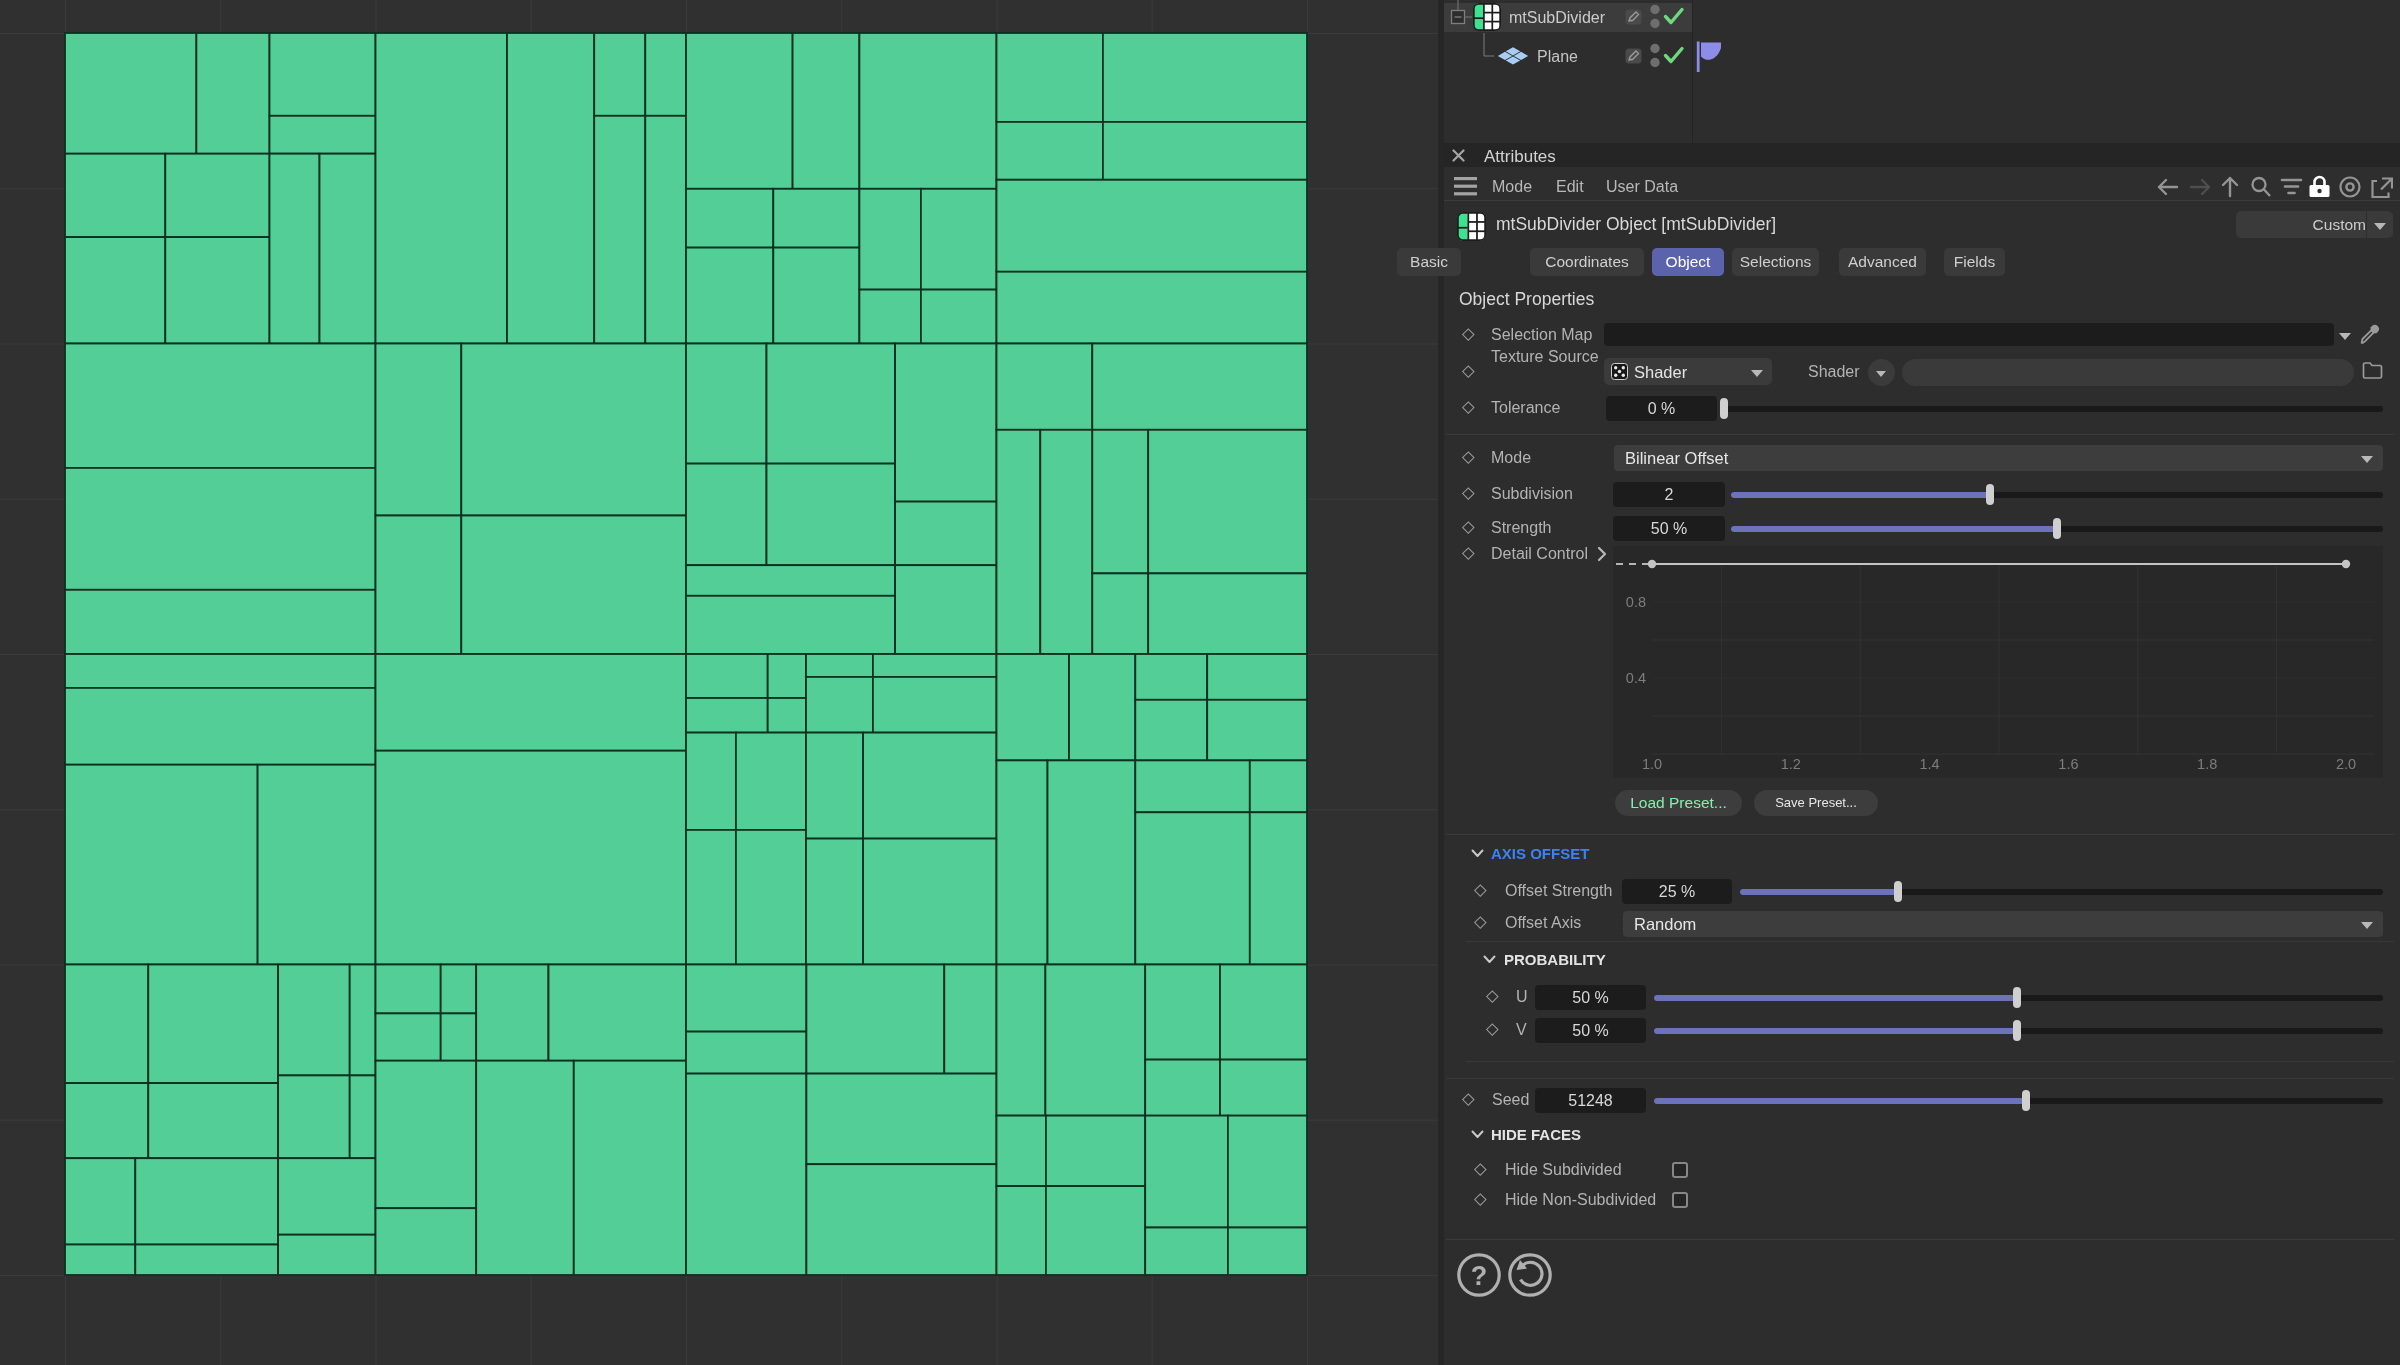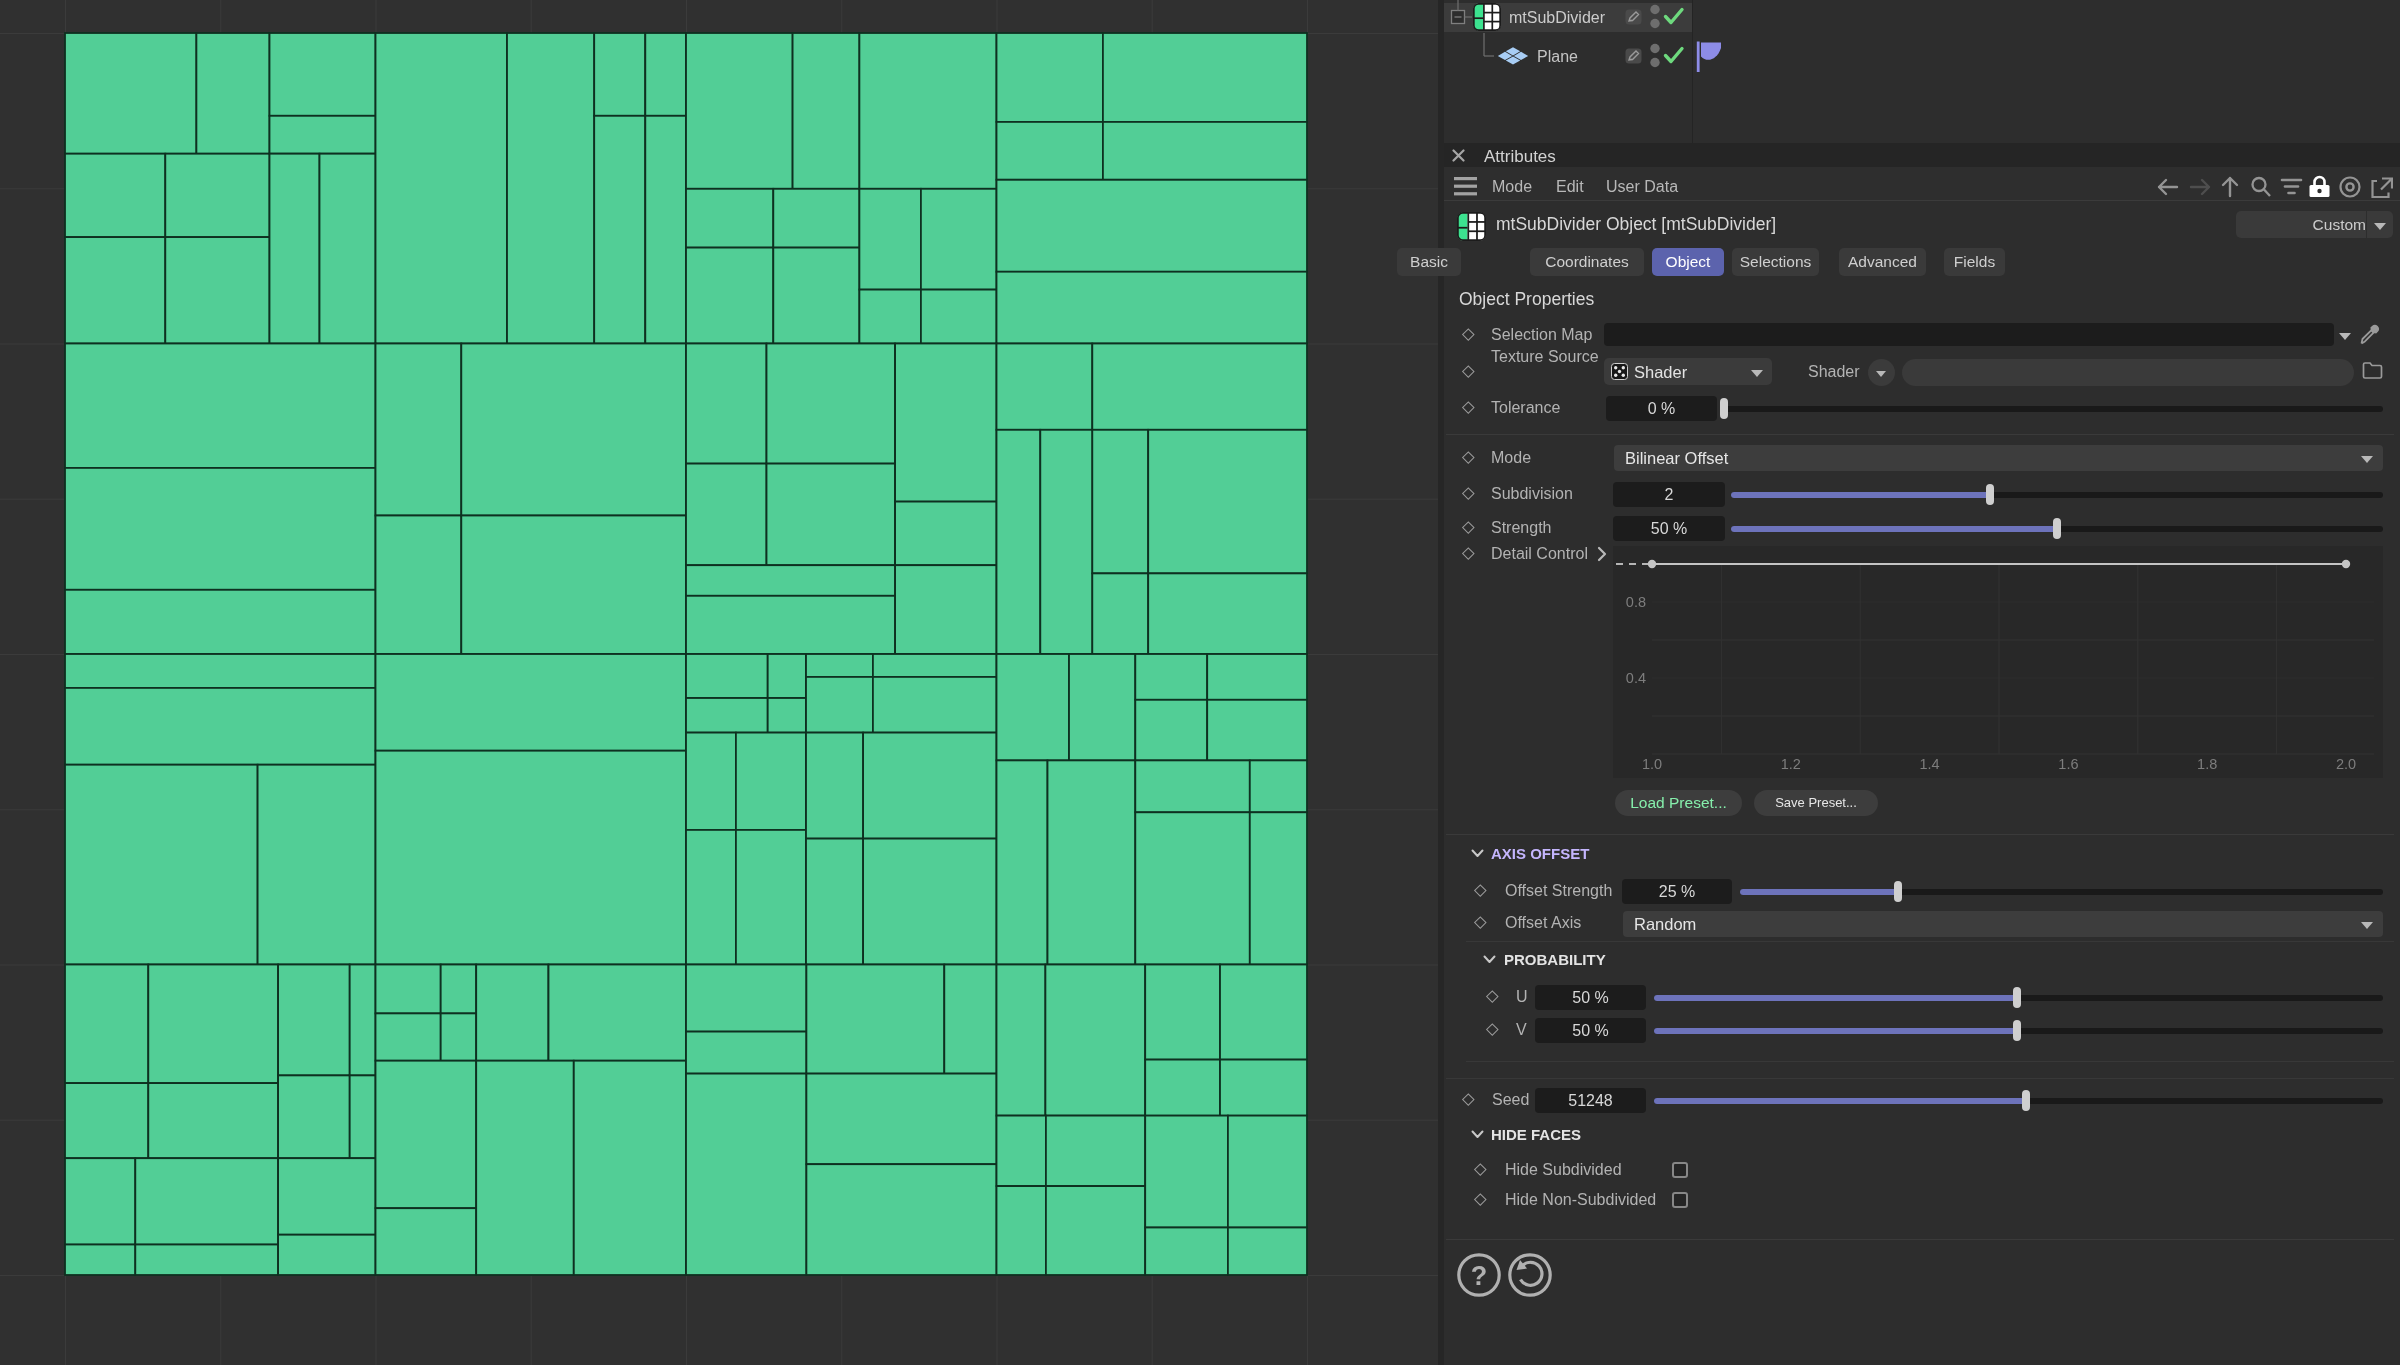--- a/index.html
+++ b/index.html
@@ -387,21 +387,21 @@
       <text x="594.2" y="223" text-anchor="middle">1.8</text>
       <text x="733.0" y="223" text-anchor="middle">2.0</text>
     </g>
   </svg>
 <div style="position:absolute;left:1615px;top:790px;width:127px;height:26px;background:#3d3d3d;border-radius:13px;color:#86efac;font-size:15.5px;text-align:center;line-height:26px;">Load Preset...</div>
 <div style="position:absolute;left:1754px;top:790px;width:124px;height:26px;background:#3d3d3d;border-radius:13px;color:#e6e6e6;font-size:13px;text-align:center;line-height:26px;">Save Preset...</div>
 <div style="position:absolute;left:1446px;top:834px;width:948px;height:1px;background:#3a3a3a;"></div>
 <svg style="position:absolute;left:1471.0px;top:848.5px;" width="13" height="9" viewBox="0 0 13 9">
     <path d="M1.5 1.5 L6.5 7 L11.5 1.5" stroke="#c8c8c8" stroke-width="2" fill="none" stroke-linecap="round" stroke-linejoin="round"></path>
   </svg>
-<div style="position:absolute;left:1491.0px;top:846.0px;font-size:15.0px;color:#c4b5fd;font-weight:bold;white-space:nowrap;line-height:1;">AXIS OFFSET</div>
+<div style="position:absolute;left:1491.0px;top:846.0px;font-size:15.0px;color:#3b82f6;font-weight:bold;white-space:nowrap;line-height:1;">AXIS OFFSET</div>
 <div style="position:absolute;left:1476.3px;top:886.3px;width:6.6px;height:6.6px;border:1.4px solid #9a9a9a;transform:rotate(45deg);"></div>
 <div style="position:absolute;left:1505.0px;top:883.0px;font-size:16.0px;color:#b3b3b3;font-weight:normal;white-space:nowrap;line-height:1;">Offset Strength</div>
 <div style="position:absolute;left:1622.0px;top:879.0px;width:110.0px;height:25px;background:#1c1c1c;border-radius:4px;color:#d8d8d8;font-size:16.0px;text-align:center;line-height:25px;">25 %</div>
 <div style="position:absolute;left:1740.0px;top:888.5px;width:643.0px;height:6px;background:#191919;border-radius:3px;"></div>
 <div style="position:absolute;left:1740.0px;top:888.5px;width:158.0px;height:6px;background:#6d73bb;border-radius:3px;"></div>
 <div style="position:absolute;left:1894.0px;top:881.0px;width:8px;height:21px;background:#cfcfcf;border-radius:4px;"></div>
 <div style="position:absolute;left:1476.3px;top:918.3px;width:6.6px;height:6.6px;border:1.4px solid #9a9a9a;transform:rotate(45deg);"></div>
 <div style="position:absolute;left:1505.0px;top:915.0px;font-size:16.0px;color:#b3b3b3;font-weight:normal;white-space:nowrap;line-height:1;">Offset Axis</div>
 <div style="position:absolute;left:1623.0px;top:911.0px;width:760.0px;height:26px;background:#3d3d3d;border-radius:4px;color:#e6e6e6;font-size:16.5px;line-height:26px;padding-left:11px;box-sizing:border-box;">Random</div>
 <div style="position:absolute;left:2361.0px;top:921.5px;width:0;height:0;border-left:6px solid transparent;border-right:6px solid transparent;border-top:7px solid #b8b8b8;"></div>

